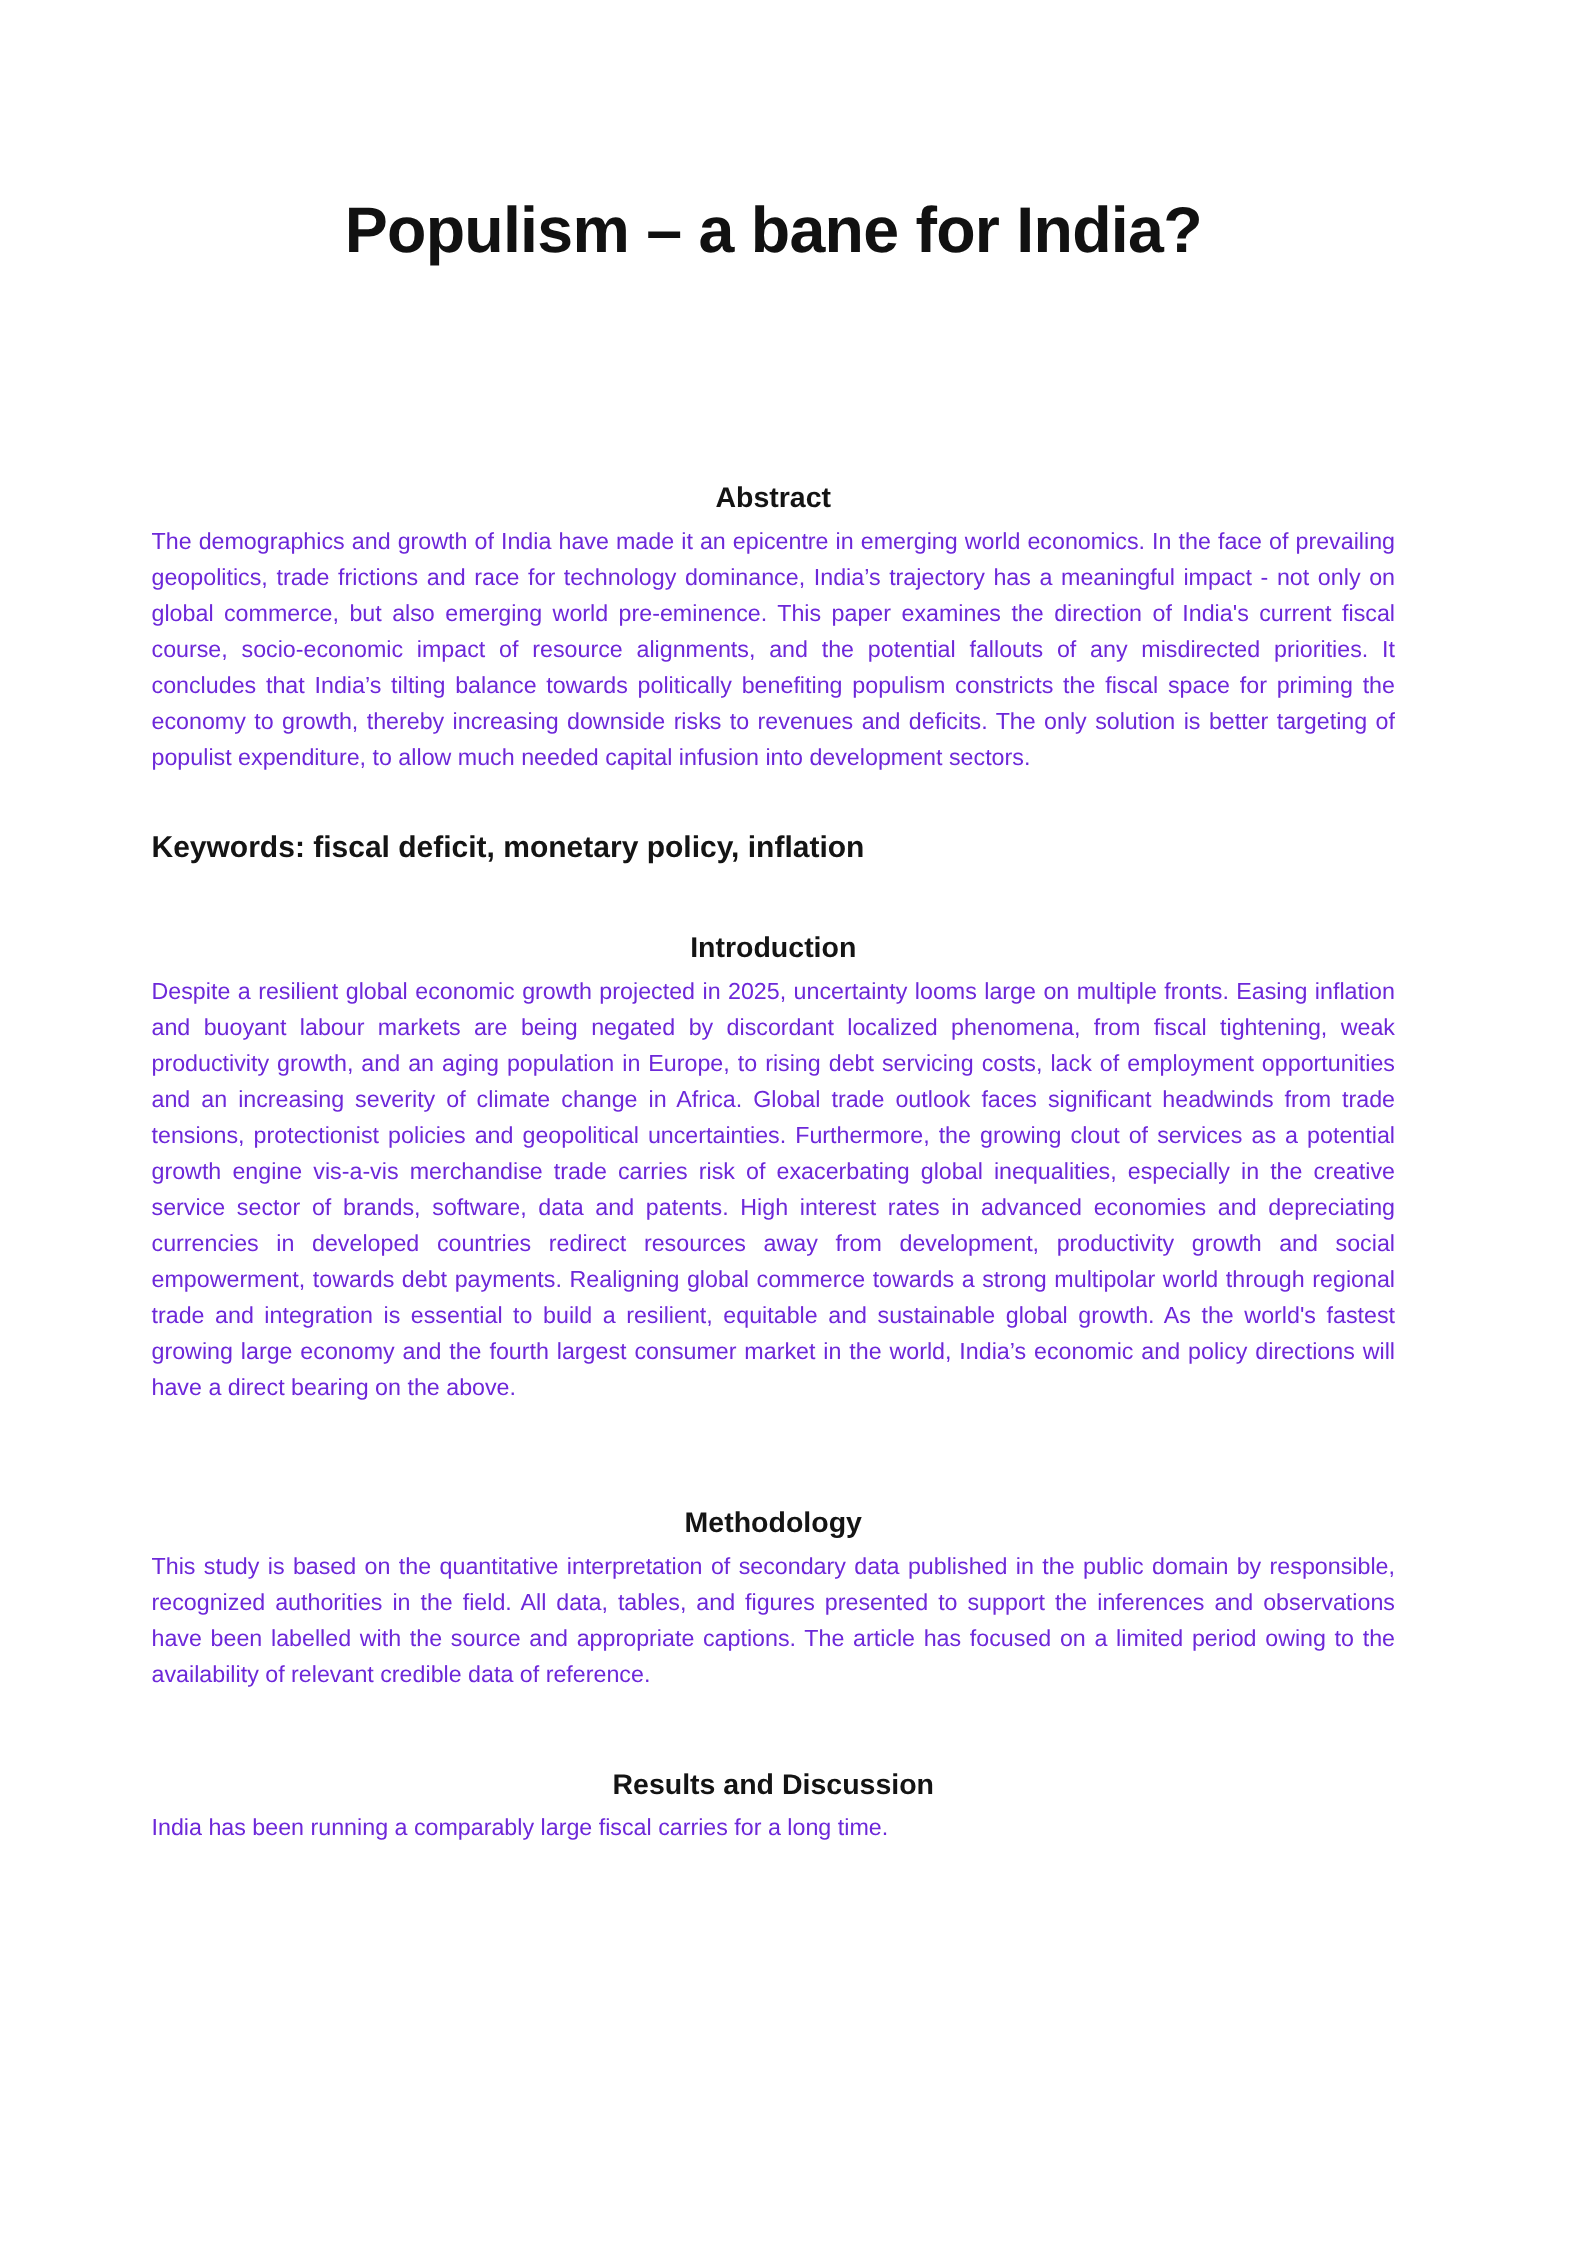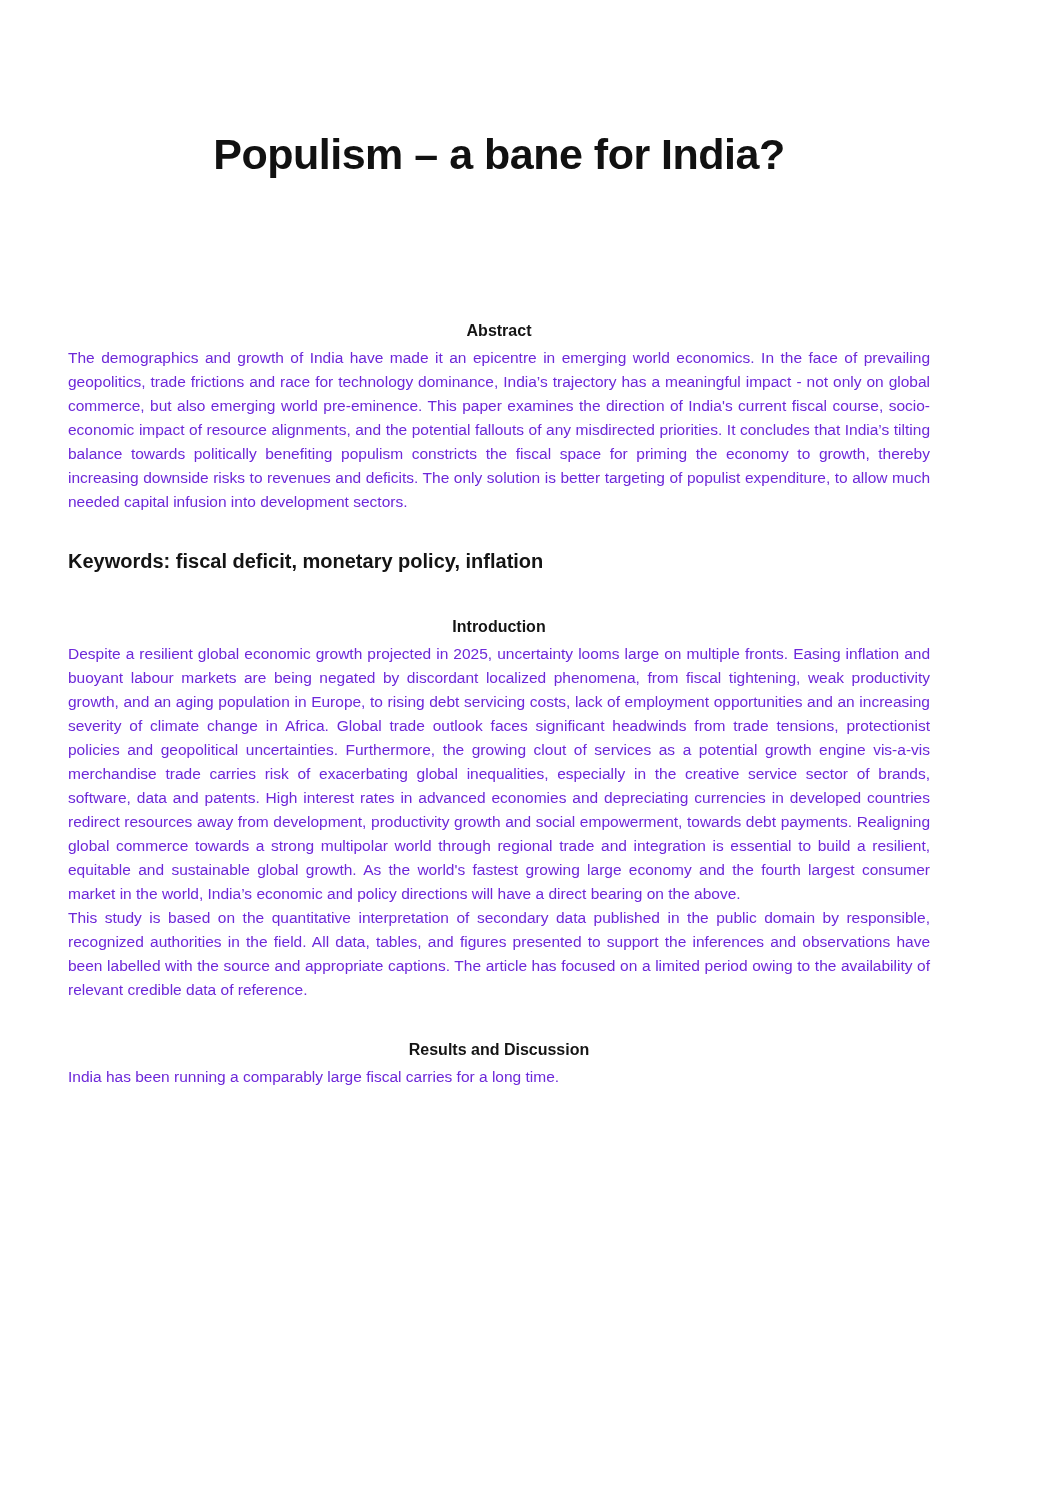--- a/index.html
+++ b/index.html
@@ -9,34 +9,34 @@
     background: #ffffff;
   }
   .page {
     position: relative;
     width: 1058px;
     height: 1497px;
     box-sizing: border-box;
     background: #ffffff;
     color: #1b1b1b;
     font-family: "Liberation Sans", "DejaVu Sans", sans-serif;
-    padding: 130px 128px 0 68px;
+    padding: 130px 128px 0 101px;
     overflow: hidden;
   }
   .paper-title {
     font-size: 43px;
     font-weight: 700;
     letter-spacing: -0.5px;
     text-align: center;
     margin: 0 0 142px 0;
     line-height: 1.15;
     color: #111111;
   }
   .section-heading {
-    font-size: 16px;
+    font-size: 19px;
     font-weight: 700;
     text-align: center;
     margin: 0 0 4px 0;
     line-height: 1.3;
     color: #141414;
   }
   .body-text {
     font-size: 15.5px;
     line-height: 24px;
     text-align: justify;
@@ -50,21 +50,21 @@
     margin: 36px 0 44px 0;
     color: #141414;
   }
   .heading-introduction {
     margin-top: 0;
   }
   .heading-methodology {
     margin-top: 66px;
   }
   .heading-results {
-    margin-top: 38px;
+    margin-top: 50px;
   }
   .results-text {
     text-align: left;
   }
 </style>
 </head>
 <body>
 
 <div class="page">
 
@@ -73,20 +73,21 @@
   <h2 class="section-heading heading-abstract">Abstract</h2>
 
   <p class="body-text">The demographics and growth of India have made it an epicentre in emerging world economics. In the face of prevailing geopolitics, trade frictions and race for technology dominance, India’s trajectory has a meaningful impact - not only on global commerce, but also emerging world pre-eminence. This paper examines the direction of India's current fiscal course, socio-economic impact of resource alignments, and the potential fallouts of any misdirected priorities. It concludes that India’s tilting balance towards politically benefiting populism constricts the fiscal space for priming the economy to growth, thereby increasing downside risks to revenues and deficits. The only solution is better targeting of populist expenditure, to allow much needed capital infusion into development sectors.</p>
 
   <div class="keywords-line">Keywords: fiscal deficit, monetary policy, inflation</div>
 
   <h2 class="section-heading heading-introduction">Introduction</h2>
 
   <p class="body-text">Despite a resilient global economic growth projected in 2025, uncertainty looms large on multiple fronts. Easing inflation and buoyant labour markets are being negated by discordant localized phenomena, from fiscal tightening, weak productivity growth, and an aging population in Europe, to rising debt servicing costs, lack of employment opportunities and an increasing severity of climate change in Africa. Global trade outlook faces significant headwinds from trade tensions, protectionist policies and geopolitical uncertainties. Furthermore, the growing clout of services as a potential growth engine vis-a-vis merchandise trade carries risk of exacerbating global inequalities, especially in the creative service sector of brands, software, data and patents. High interest rates in advanced economies and depreciating currencies in developed countries redirect resources away from development, productivity growth and social empowerment, towards debt payments. Realigning global commerce towards a strong multipolar world through regional trade and integration is essential to build a resilient, equitable and sustainable global growth. As the world's fastest growing large economy and the fourth largest consumer market in the world, India’s economic and policy directions will have a direct bearing on the above.</p>
 
+  <h2 class="section-heading heading-methodology">Methodology</h2>
 
   <p class="body-text">This study is based on the quantitative interpretation of secondary data published in the public domain by responsible, recognized authorities in the field. All data, tables, and figures presented to support the inferences and observations have been labelled with the source and appropriate captions. The article has focused on a limited period owing to the availability of relevant credible data of reference.</p>
 
   <h2 class="section-heading heading-results">Results and Discussion</h2>
 
   <p class="body-text results-text">India has been running a comparably large fiscal carries for a long time.</p>
 
 </div>
 
 </body></html>

